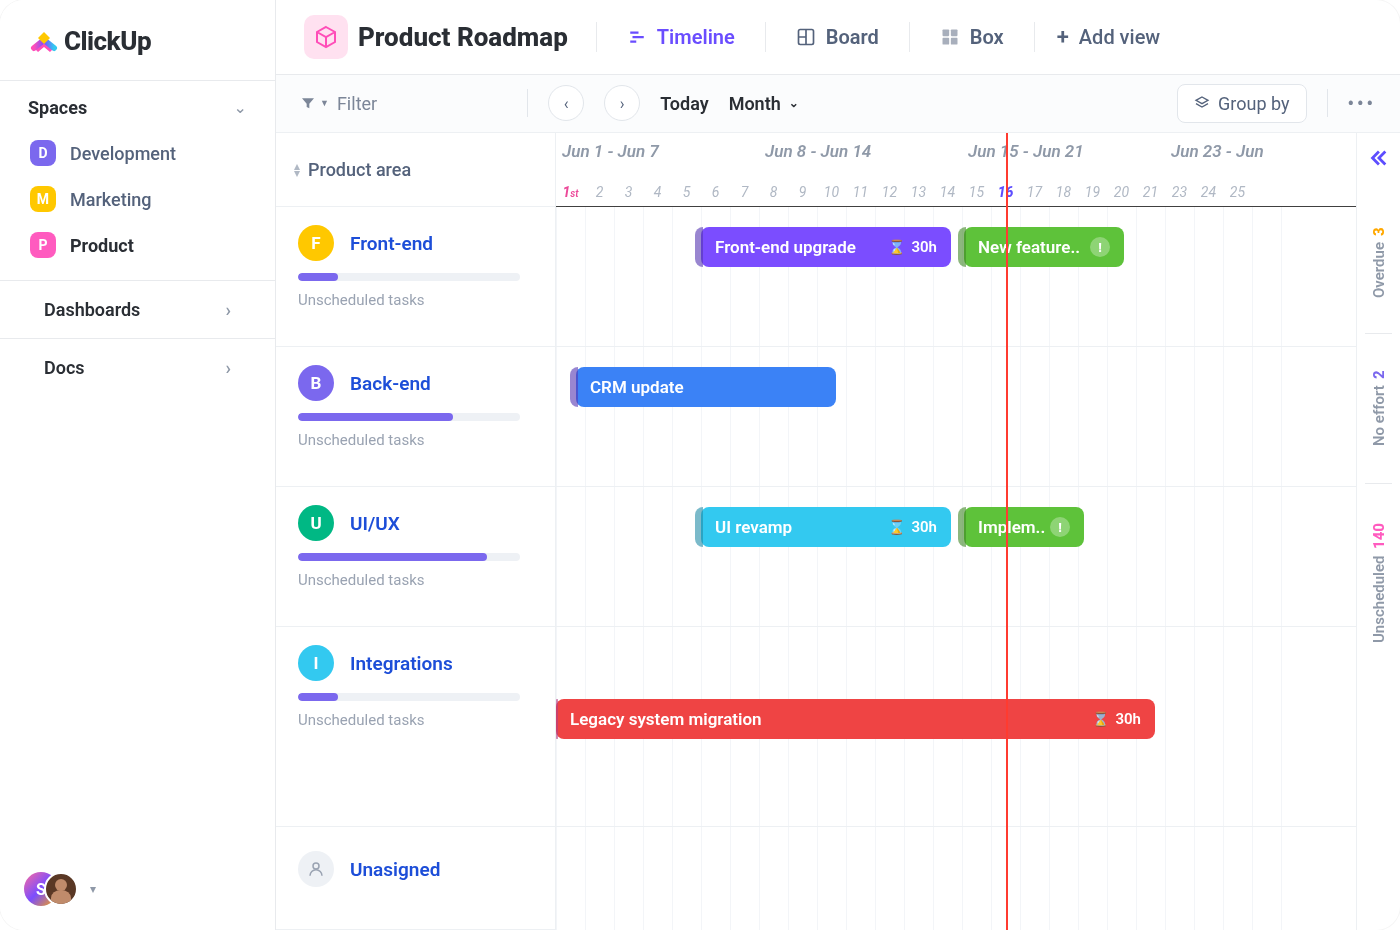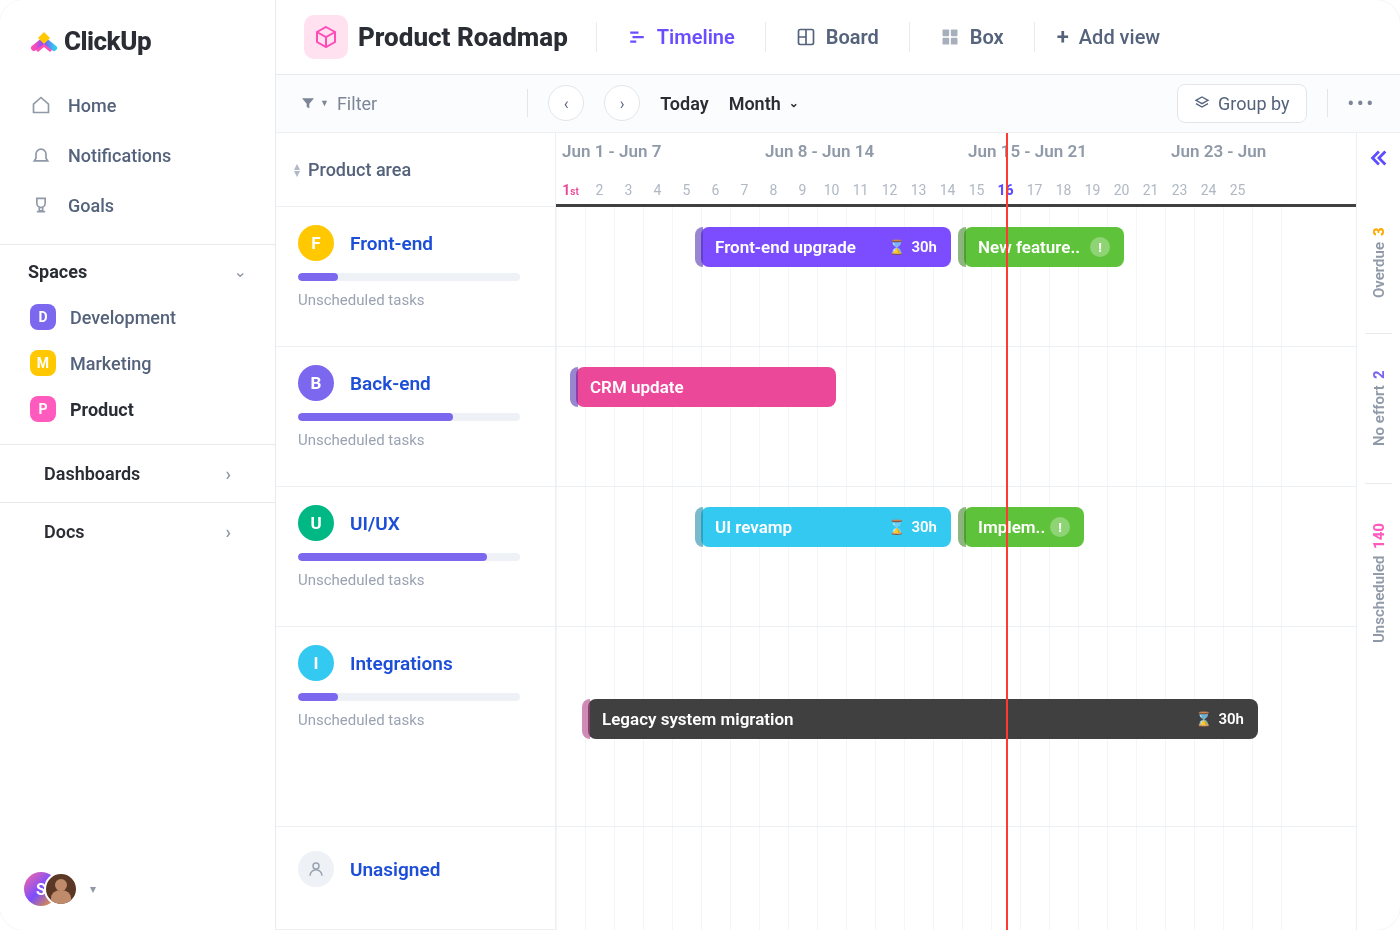--- a/index.html
+++ b/index.html
@@ -55,21 +55,21 @@
 .group-top { display:flex; align-items:center; gap:16px; margin-bottom:12px;}
 .group-avatar { width:36px; height:36px; border-radius:50%; display:flex;align-items:center;justify-content:center; color:#fff; font-weight:700; font-size:17px;}
 .group-name { font-size:19px; font-weight:600; color:#1d4ed8;}
 .progress-bar { width:222px; height:8px; background:#eef1f5; border-radius:5px; overflow:hidden; margin-bottom:10px;}
 .progress-fill { height:100%; background:#7b68ee; border-radius:5px;}
 .unsched { font-size:15px; color:#9aa3b2;}
 .group-row.unasg { padding-top:24px; padding-bottom:30px;}
 .group-row.unasg .group-avatar { background:#eef1f5; color:#9aa3b2;}
 
 .timeline-col { flex:1; min-width:0; position:relative; overflow:hidden;}
-.tl-header { height:74px; border-bottom:3px solid #404040; position:relative; }
+.tl-header { height:74px; border-bottom:1px solid #404040; position:relative;font-style:italic; }
 .weeks { position:absolute; top:8px; left:0; right:0; display:flex;}
 .week { flex:none; font-size:17px; font-weight:600; color:#8f99a8; padding-left:6px;}
 .days { position:absolute; bottom:6px; left:0; right:0; display:flex; }
 .day { flex:none; width:29px; text-align:center; font-size:14px; color:#b0b8c4; position:relative;}
 .day.first { font-weight:700; color:#ec4899;}
 .day.first sub{font-size:10px; vertical-align:baseline; font-weight:600;}
 .day.today { font-weight:800; color:#5d4dff;}
 .grid-lines { position:absolute; top:74px; bottom:0; left:0; right:0; pointer-events:none;}
 .vline { position:absolute; top:0; bottom:0; width:1px; background:#f3f5f8;}
 .today-line { position:absolute; top:0; bottom:0; width:2px; background:#ff3b30; z-index:5;}
@@ -104,46 +104,20 @@
               <linearGradient id="g1" x1="0" x2="1">
                 <stop offset="0" stop-color="#ff4db8"></stop>
                 <stop offset=".5" stop-color="#7b4dff"></stop>
                 <stop offset="1" stop-color="#33c9f0"></stop>
               </linearGradient>
             </defs>
             <path d="M10 12 L16 6 L22 12 L16 18 Z" fill="#ffc800"></path>
           </svg>
       </span>
       <span class="logo-text">ClickUp</span>
-    </div>
-    <div class="nav">
-      <div class="nav-item">
-        <span class="ico">
-            <svg width="20" height="20" viewBox="0 0 24 24" fill="none" stroke="currentColor" stroke-width="2">
-              <path d="M3 11 L12 3 L21 11 V21 H3 Z"></path>
-            </svg>
-          </span>
-        <span>Home</span>
-      </div>
-      <div class="nav-item">
-        <span class="ico">
-            <svg width="20" height="20" viewBox="0 0 24 24" fill="none" stroke="currentColor" stroke-width="2">
-              <path d="M6 16 V11 a6 6 0 0 1 12 0 V16 l2 3 H4 Z"></path>
-            </svg>
-          </span>
-        <span>Notifications</span>
-      </div>
-      <div class="nav-item">
-        <span class="ico">
-            <svg width="20" height="20" viewBox="0 0 24 24" fill="none" stroke="currentColor" stroke-width="2">
-              <path d="M7 4 H17 V10 a5 5 0 0 1 -10 0 Z M10 15 V19 H14 V15 M7 20 H17"></path>
-            </svg>
-          </span>
-        <span>Goals</span>
-      </div>
     </div>
     <div class="section-hdr">
       <span class="lbl">Spaces</span>
       <span class="chev">⌄</span>
     </div>
     <div class="space-list">
       <div id="space-items">
           <div class="space-item">
             <span class="space-badge" style="background:#7b68ee">D</span>
             <span>Development</span>
@@ -402,40 +376,40 @@
                 <span>30h</span>
               </span>
             </div>
             <div class="bar" style="background: rgb(94, 194, 58); left: 408px; width: 160px; top: 20px;">
               <span class="edge" style="background:#5ec23a;filter:brightness(.7)"></span>
               <span>New feature..</span>
               <span class="bar-right">
                 <span class="warn">!</span>
               </span>
             </div>
-            <div class="bar" style="background: #ec4899; left: 20px; width: 260px; top: 160px;">
+            <div class="bar" style="background: #3b82f6; left: 20px; width: 260px; top: 160px;">
               <span class="edge" style="background:#7b4dff;filter:brightness(.7)"></span>
               <span>CRM update</span>
             </div>
             <div class="bar" style="background: rgb(51, 201, 240); left: 145px; width: 250px; top: 300px;">
               <span class="edge" style="background:#33c9f0;filter:brightness(.7)"></span>
               <span>UI revamp</span>
               <span class="bar-right">
                 <span class="hourglass">⌛</span>
                 <span>30h</span>
               </span>
             </div>
             <div class="bar" style="background: rgb(94, 194, 58); left: 408px; width: 120px; top: 300px;">
               <span class="edge" style="background:#5ec23a;filter:brightness(.7)"></span>
               <span>Implem..</span>
               <span class="bar-right">
                 <span class="warn">!</span>
               </span>
             </div>
-            <div class="bar" style="background: #404040; left: 0px; width: 670px; top: 492px; margin-left: 32px;">
+            <div class="bar" style="background: #ef4444; left: 0px; width: 599px; top: 492px;">
               <span class="edge" style="background:#ff5bbf;filter:brightness(.7)"></span>
               <span>Legacy system migration</span>
               <span class="bar-right">
                 <span class="hourglass">⌛</span>
                 <span>30h</span>
               </span>
             </div>
           </div>
       </div>
 

